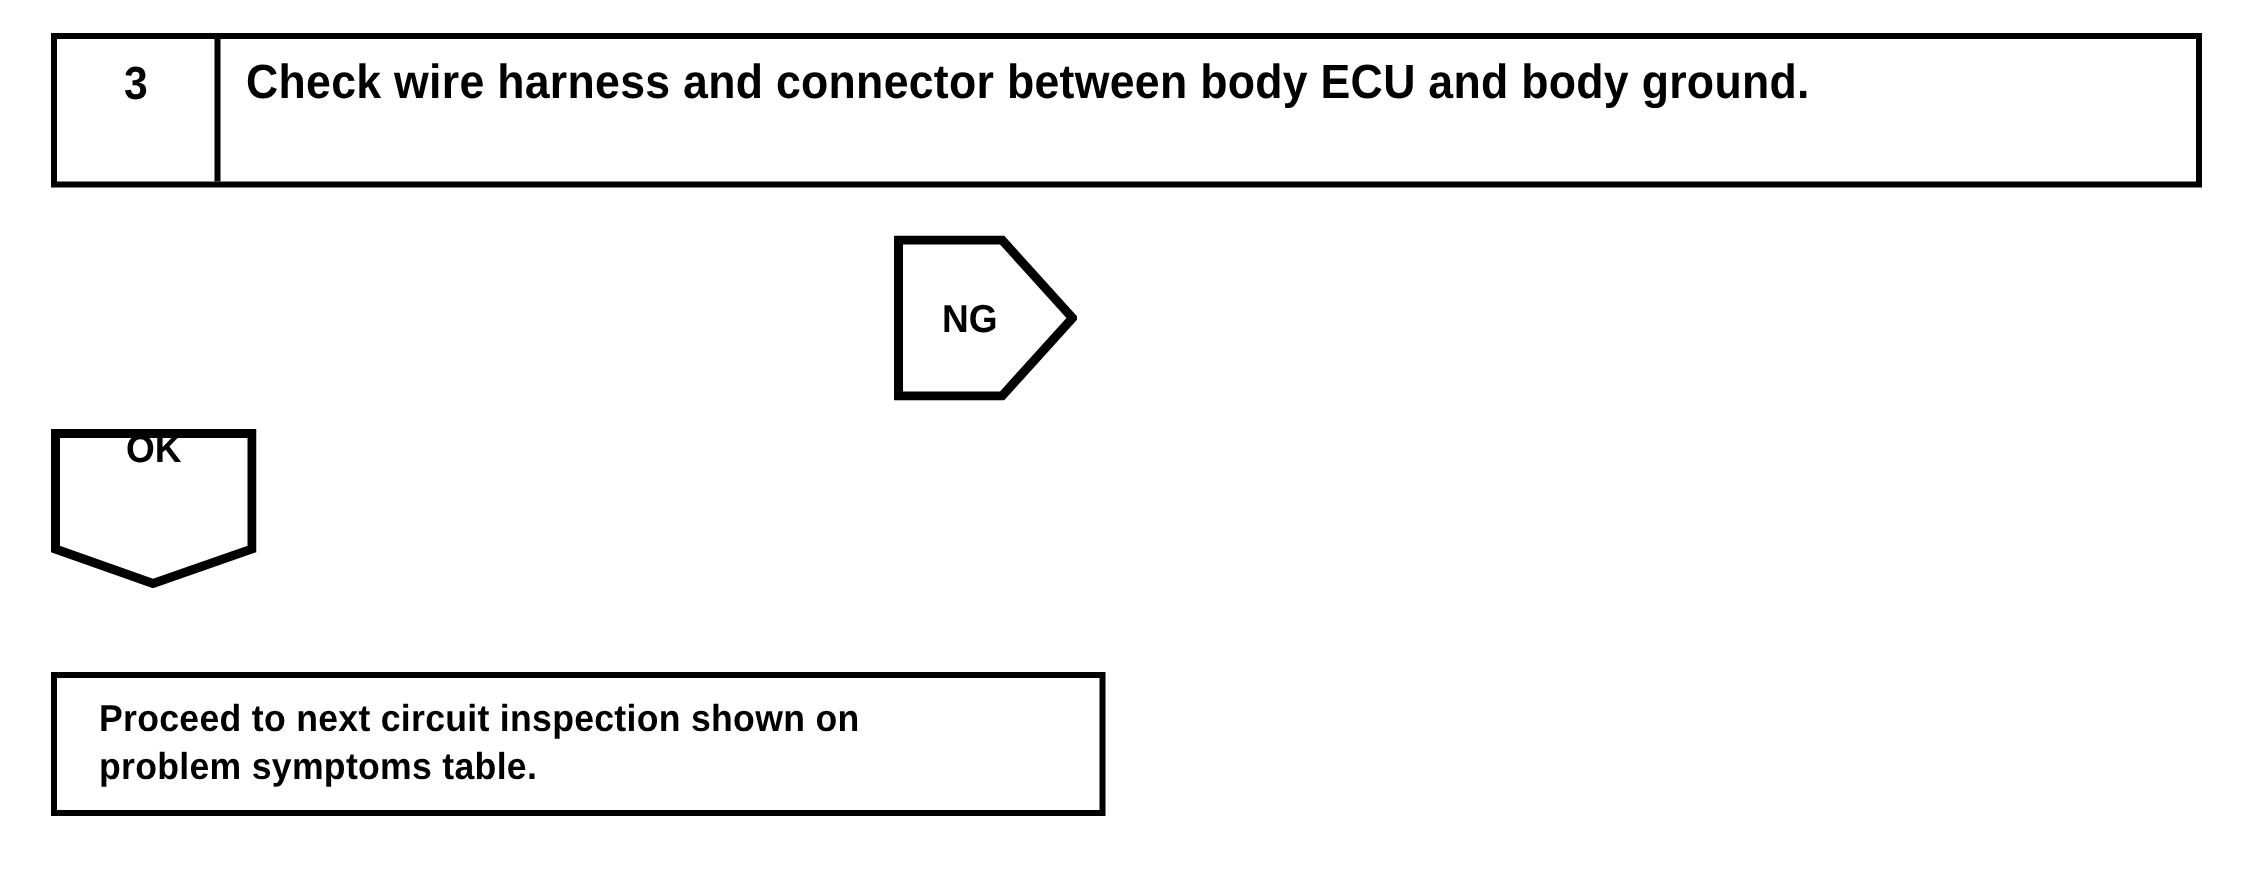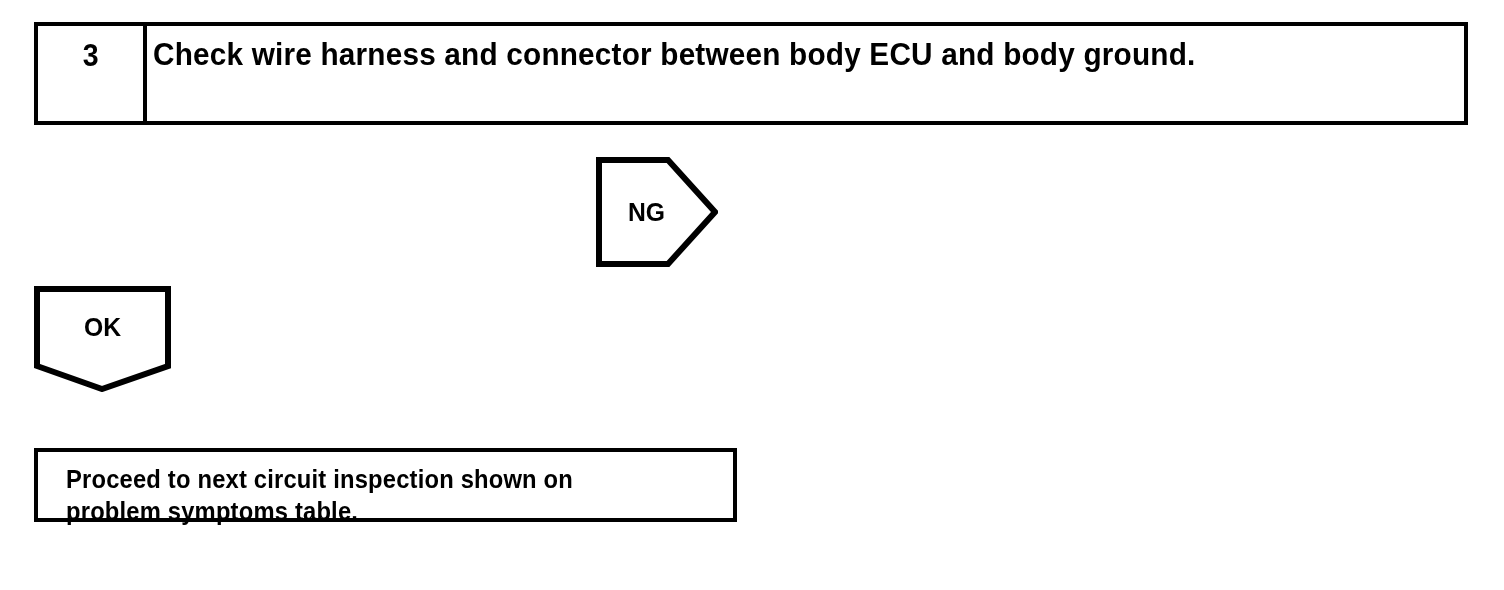--- a/index.html
+++ b/index.html
@@ -51,21 +51,21 @@
   .step-num-text {
     font-size: 31px;
     font-weight: bold;
     line-height: 1;
     letter-spacing: 0px;
     transform: scaleX(0.92);
     transform-origin: center top;
   }
   .step-title-cell {
     position: absolute;
-    left: 97px;
+    left: 108px;
     top: 0;
     right: 0;
     height: 95px;
     padding: 11px 0 0 18px;
     box-sizing: border-box;
   }
   .step-title-text {
     font-size: 32px;
     font-weight: bold;
     line-height: 1.08;
@@ -146,38 +146,38 @@
     width: 137px;
     height: 106px;
   }
   .ok-label {
     position: absolute;
     left: 0;
     top: 0;
     width: 137px;
     height: 82px;
     display: flex;
-    align-items: center;
+    align-items: flex-start;
     justify-content: center;
   }
   .ok-label span {
     font-size: 26px;
     font-weight: bold;
     line-height: 1;
     letter-spacing: 0px;
     transform: scaleX(0.95);
   }
 
   
   .proceed-box {
     position: absolute;
     left: 34px;
     top: 448px;
     width: 703px;
-    height: 74px;
+    height: 96px;
     box-sizing: border-box;
     border: 4px solid #000000;
     background: #ffffff;
     padding: 11px 0 0 28px;
   }
   .proceed-text {
     font-size: 25px;
     font-weight: bold;
     line-height: 1.28;
     letter-spacing: 0.2px;

